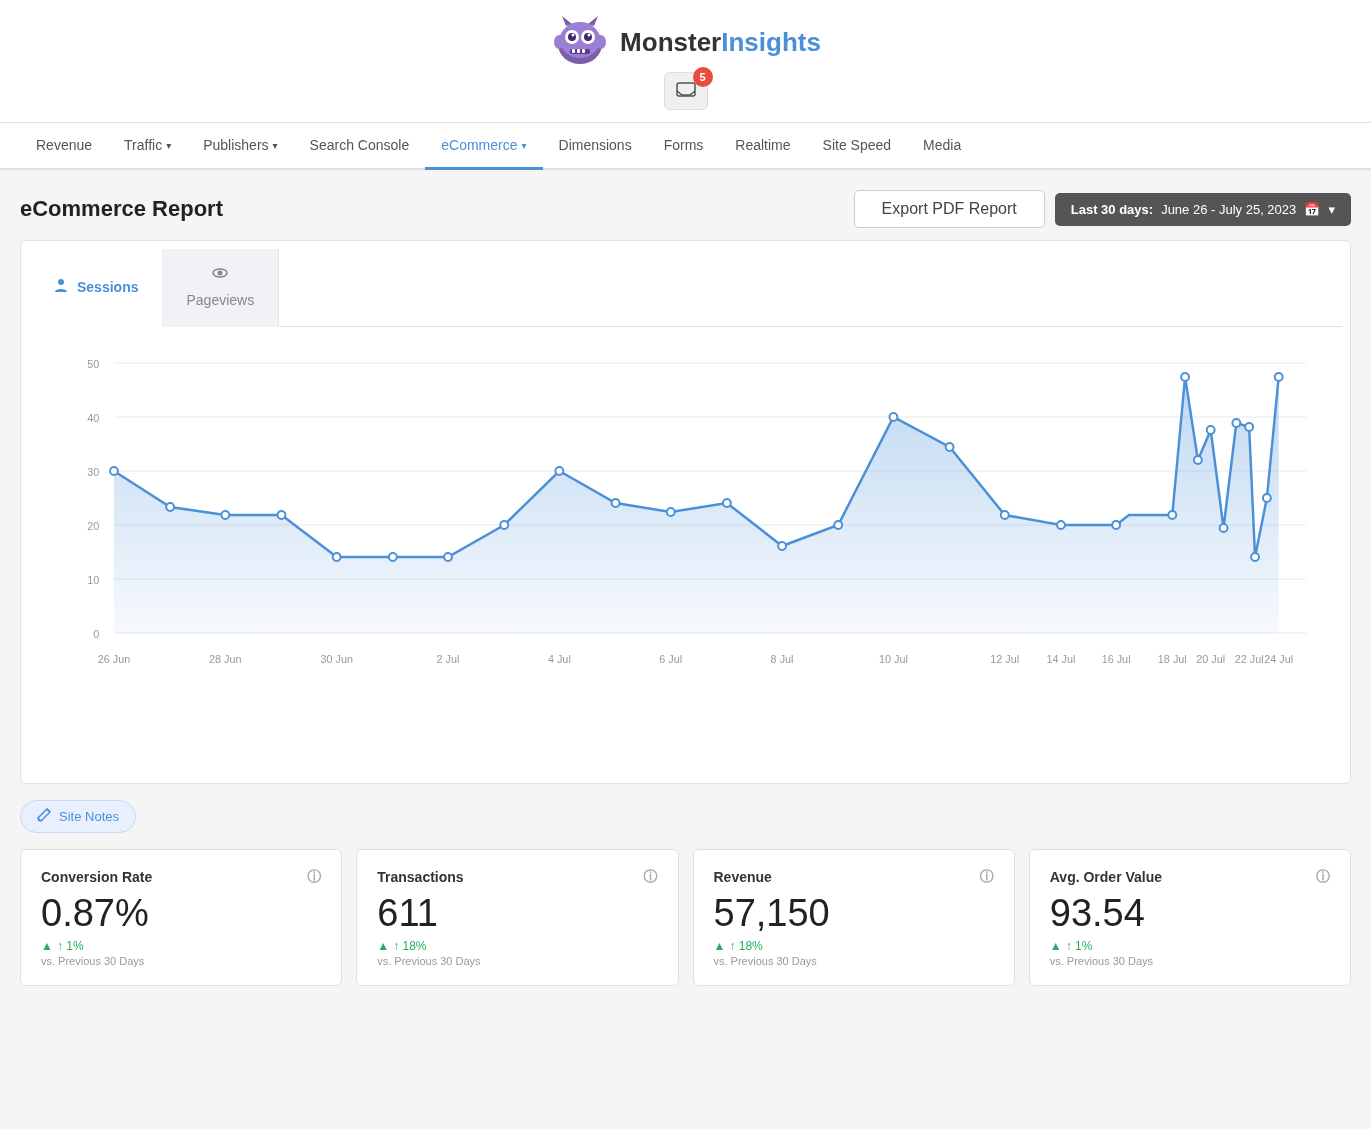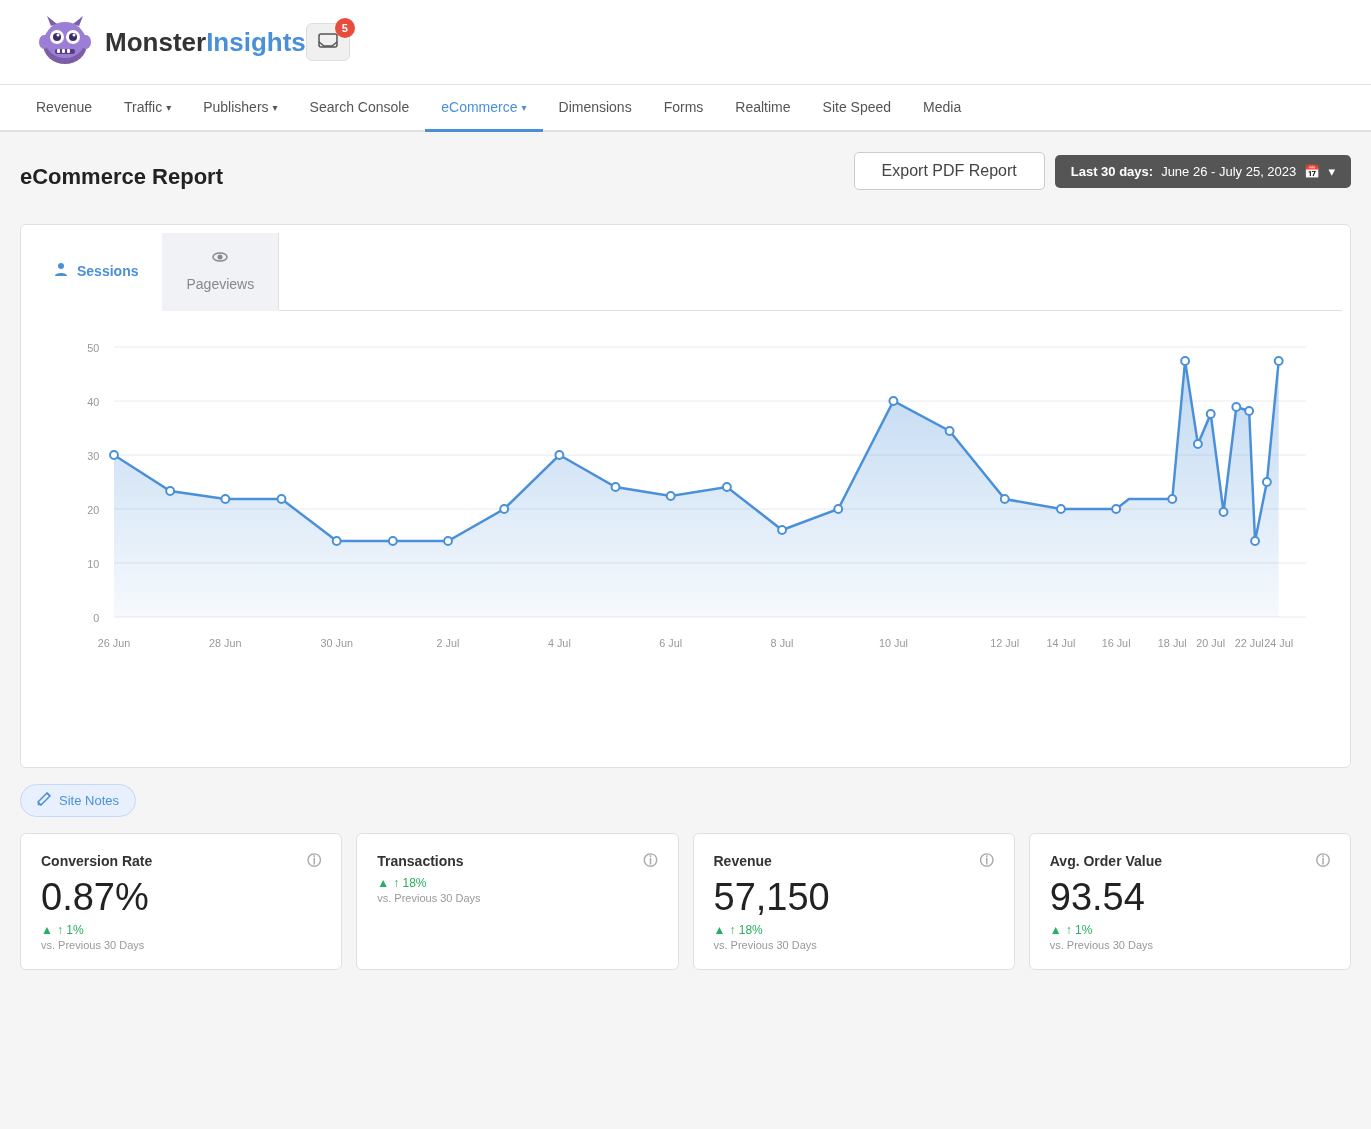--- a/index.html
+++ b/index.html
@@ -1,33 +1,33 @@
 <!DOCTYPE html>
 <html><head>
   <meta charset="utf-8">
   <style>
     * { box-sizing: border-box; margin: 0; padding: 0; }
     body { font-family: -apple-system, BlinkMacSystemFont, 'Segoe UI', Arial, sans-serif; background: #f5f5f5; color: #333; }
 
     
-    .header { background: #fff; border-bottom: 1px solid #e0e0e0; padding: 12px 35px; display: flex; align-items: center; justify-content: flex-start; }
+    .header { background: #fff; border-bottom: 1px solid #e0e0e0; padding: 12px 20px; display: flex; align-items: center; justify-content: space-between; flex-direction: column; }
     .logo-area { display: flex; align-items: center; gap: 10px; }
     .header-right { position: relative; }
     .notif-btn { background: #f0f0f0; border: 1px solid #ddd; border-radius: 6px; width: 44px; height: 38px; display: flex; align-items: center; justify-content: center; cursor: pointer; position: relative; }
     .notif-badge { position: absolute; top: -6px; right: -6px; background: #e74c3c; color: #fff; border-radius: 50%; width: 20px; height: 20px; font-size: 11px; display: flex; align-items: center; justify-content: center; font-weight: bold; }
 
     
     .nav { background: #fff; border-bottom: 2px solid #e0e0e0; padding: 0 20px; display: flex; align-items: center; gap: 0; }
     .nav-item { padding: 14px 16px; font-size: 14px; color: #555; cursor: pointer; text-decoration: none; display: flex; align-items: center; gap: 4px; border-bottom: 3px solid transparent; margin-bottom: -2px; }
     .nav-item.active { color: #4a90d9; border-bottom: 3px solid #4a90d9; }
     .nav-chevron { font-size: 10px; }
 
     
     .main { padding: 20px; }
-    .report-header { display: flex; align-items: flex-end; justify-content: space-between; margin-bottom: 34px; }
+    .report-header { display: flex; align-items: center; justify-content: space-between; margin-bottom: 12px; }
     .report-title { font-size: 22px; font-weight: 700; color: #222; }
     .report-actions { display: flex; align-items: center; gap: 10px; }
     .btn-export { background: #fff; border: 1px solid #ccc; padding: 9px 27px; border-radius: 5px; font-size: 16px; cursor: pointer; color: #444; }
     .btn-date { background: #555; color: #fff; border: none; padding: 9px 16px; border-radius: 5px; font-size: 13px; cursor: pointer; display: flex; align-items: center; gap: 8px; }
     .btn-date .bold { font-weight: 700; }
 
     
     .chart-card { background: #fff; border: 1px solid #e0e0e0; border-radius: 6px; padding: 8px; margin-bottom: 16px; }
     .chart-tabs { display: flex; border-bottom: 1px solid #e0e0e0; }
     .chart-tab { padding: 16px 24px; font-size: 14px; cursor: pointer; display: flex; align-items: center; gap: 8px; color: #666; border-bottom: 3px solid transparent; margin-bottom: -1px; background: #f8f9fb; }
@@ -337,20 +337,21 @@
         <span style="color:#27ae60;">↑ 1%</span>
       </div>
       <div class="stat-vs">vs. Previous 30 Days</div>
     </div>
 
     <div class="stat-card">
       <div class="stat-label">
         <span>Transactions</span>
         <span class="stat-info">ⓘ</span>
       </div>
+      <div class="stat-value">611</div>
       <div class="stat-change up">
         <span style="color:#27ae60;">▲</span>
         <span style="color:#27ae60;">↑ 18%</span>
       </div>
       <div class="stat-vs">vs. Previous 30 Days</div>
     </div>
 
     <div class="stat-card">
       <div class="stat-label">
         <span>Revenue</span>

